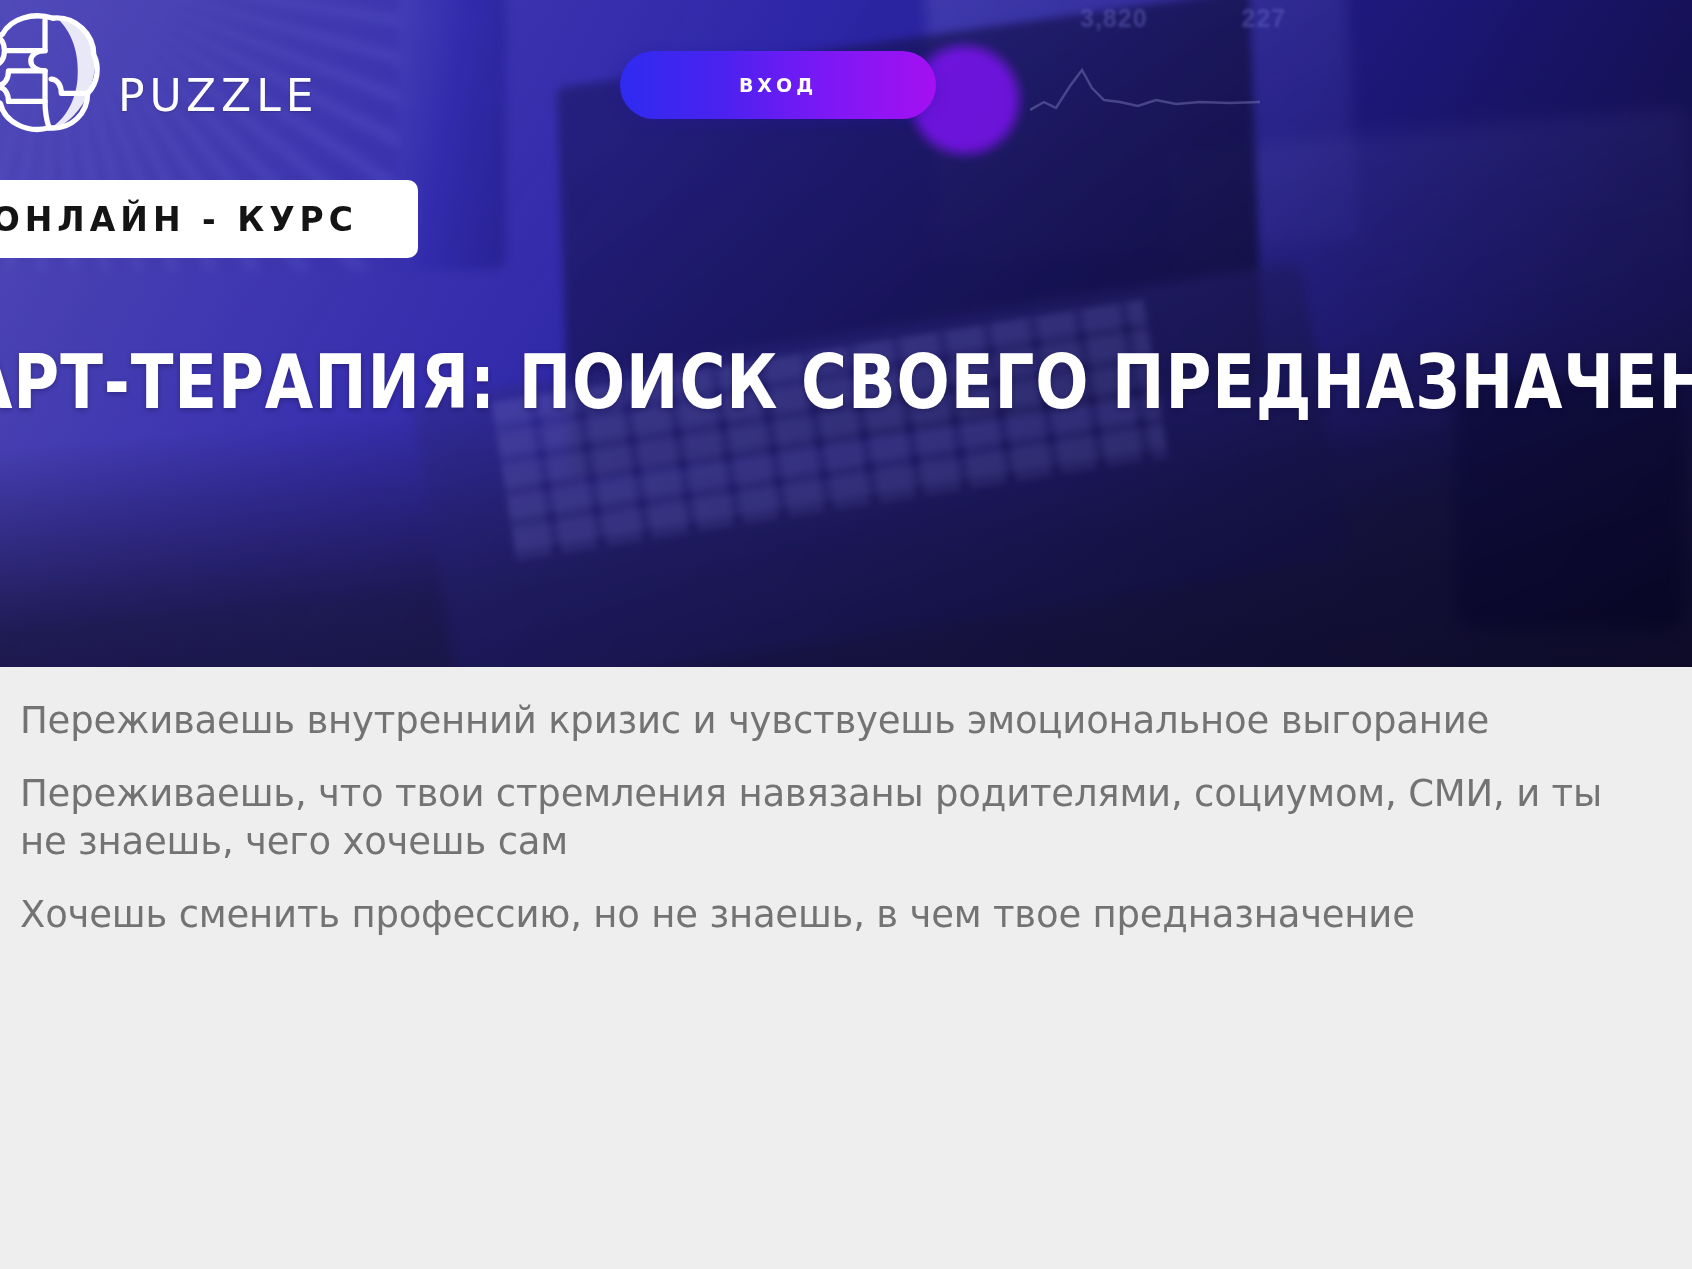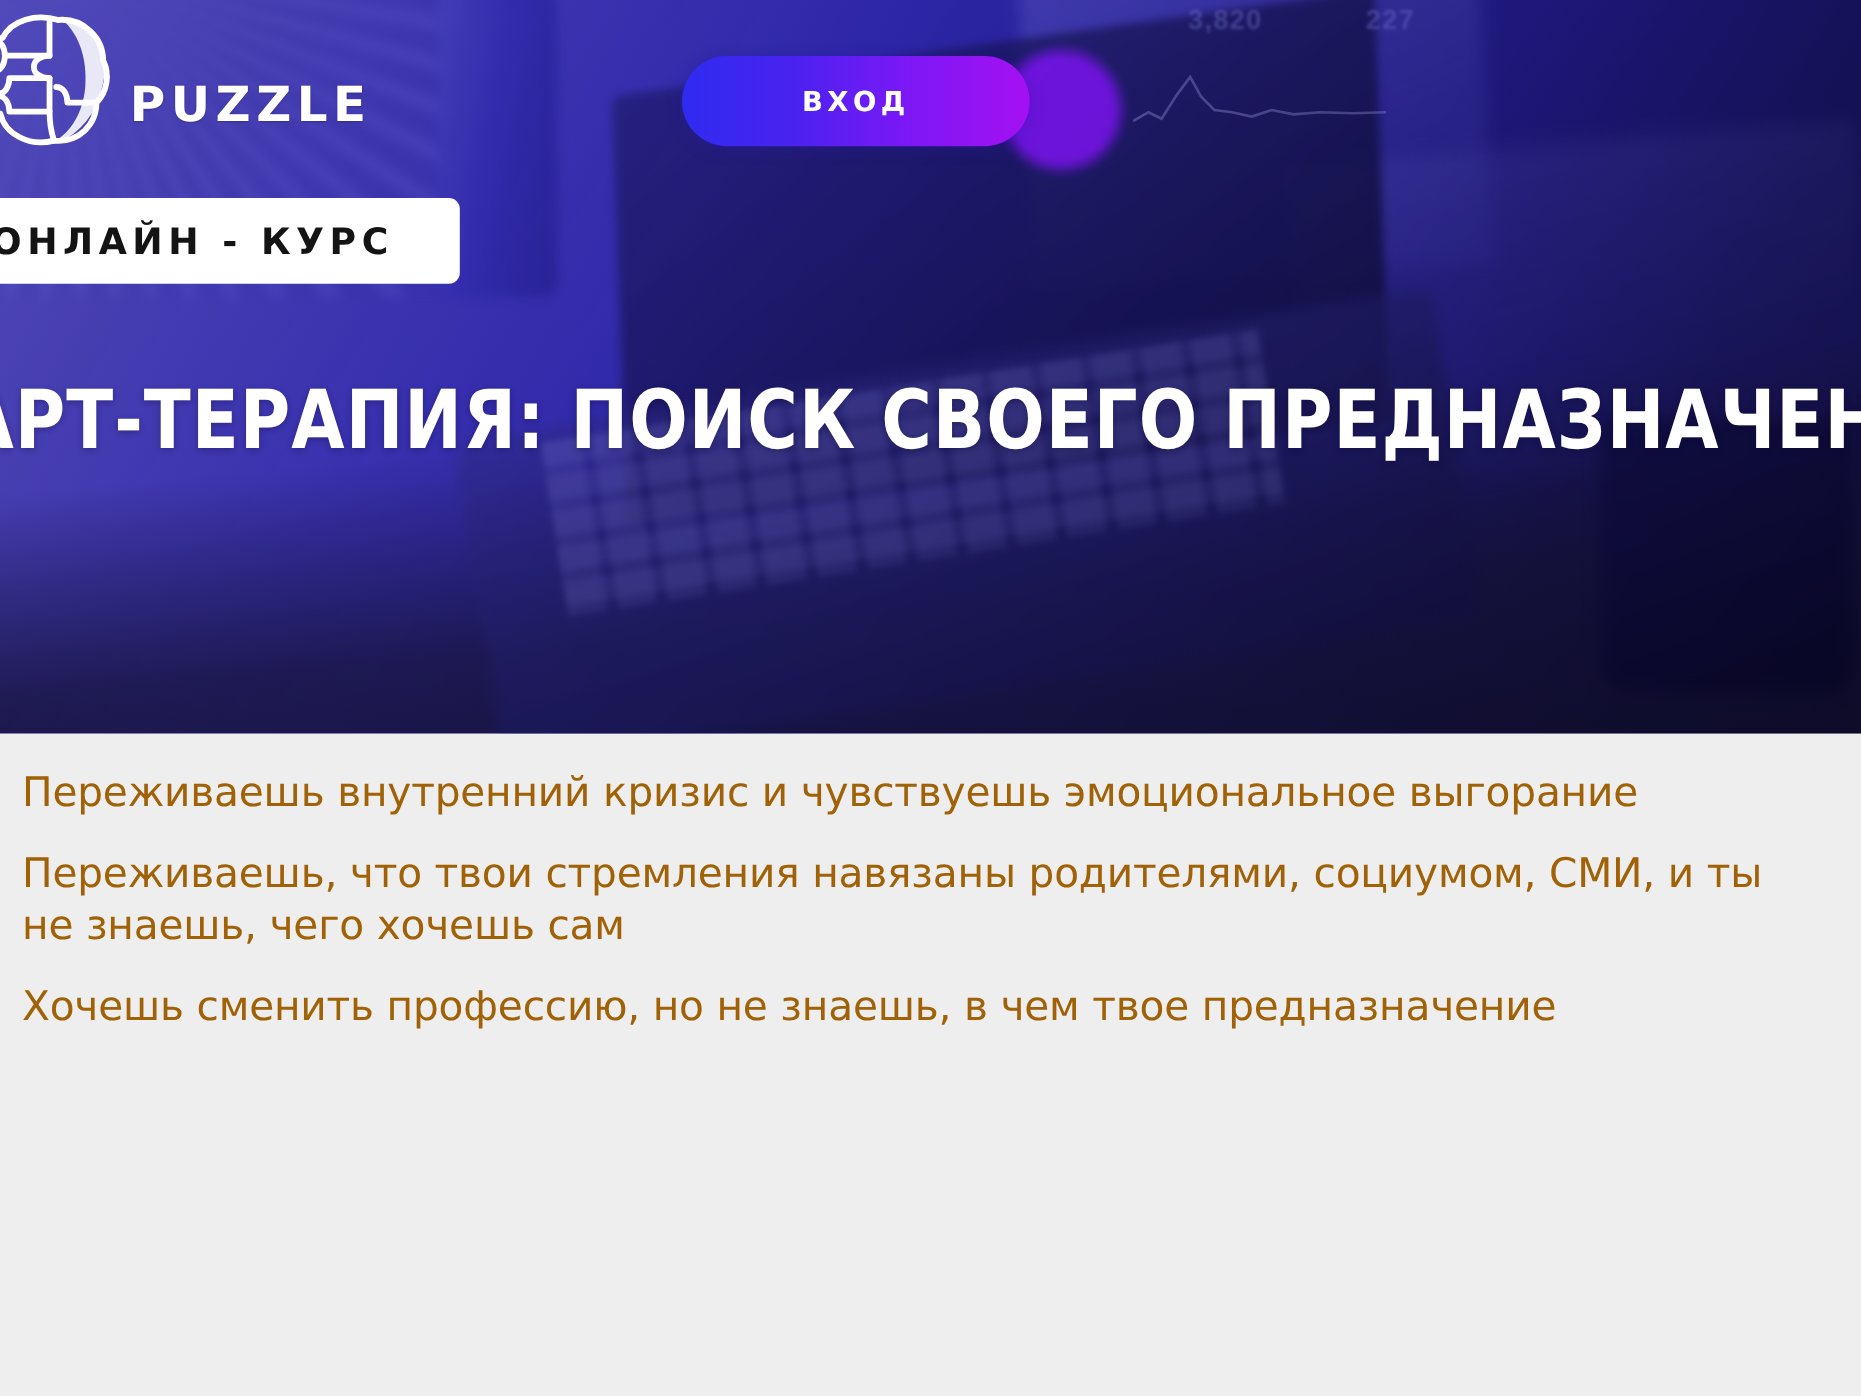--- a/index.html
+++ b/index.html
@@ -151,40 +151,40 @@
   .logo {
     position: absolute;
     left: -18px; top: 8px;
     display: flex;
     align-items: center;
     gap: 14px;
   }
   .logo-mark { width: 122px; height: 132px; flex: none; }
   .logo-text {
     color: #ffffff;
-    font-weight: 700;
+    font-weight: 400;
     font-size: 44px;
     line-height: .95;
     letter-spacing: 3px;
     font-family: "DejaVu Sans", sans-serif;
     text-shadow: 0 1px 2px rgba(0,0,0,.22);
     margin-top: 44px;
   }
   .logo-text div:last-child { letter-spacing: 5px; }
 
   
   .login-btn {
     position: absolute;
     left: 620px; top: 51px;
-    width: 316px; height: 82px;
+    width: 316px; height: 68px;
     border: none;
     border-radius: 41px;
     background: linear-gradient(90deg, #2f2bf0 0%, #4a22f0 32%, #7d18f5 66%, #a510f2 100%);
     color: #ffffff;
-    font-size: 25px;
+    font-size: 19px;
     font-weight: 700;
     letter-spacing: 4px;
     cursor: pointer;
     font-family: "DejaVu Sans", sans-serif;
     box-shadow: 0 3px 14px rgba(40,20,160,.35);
   }
 
   
   .badge {
     position: absolute;
@@ -228,21 +228,21 @@
     position: absolute;
     left: 0; top: 667px;
     width: 1692px;
     height: 602px;
     background: #eeeeee;
     box-sizing: border-box;
     padding: 30px 0 0 0;
     overflow: hidden;
   }
   .list-item {
-    color: #a16207;
+    color: #737373;
     font-size: 37px;
     line-height: 1.30;
     font-family: "DejaVu Sans", sans-serif;
     font-weight: 400;
     padding: 0 0 0 20px;
     margin-bottom: 25px;
     white-space: pre-line;
     letter-spacing: -.2px;
   }
   .list-item.nowrap { white-space: nowrap; }

